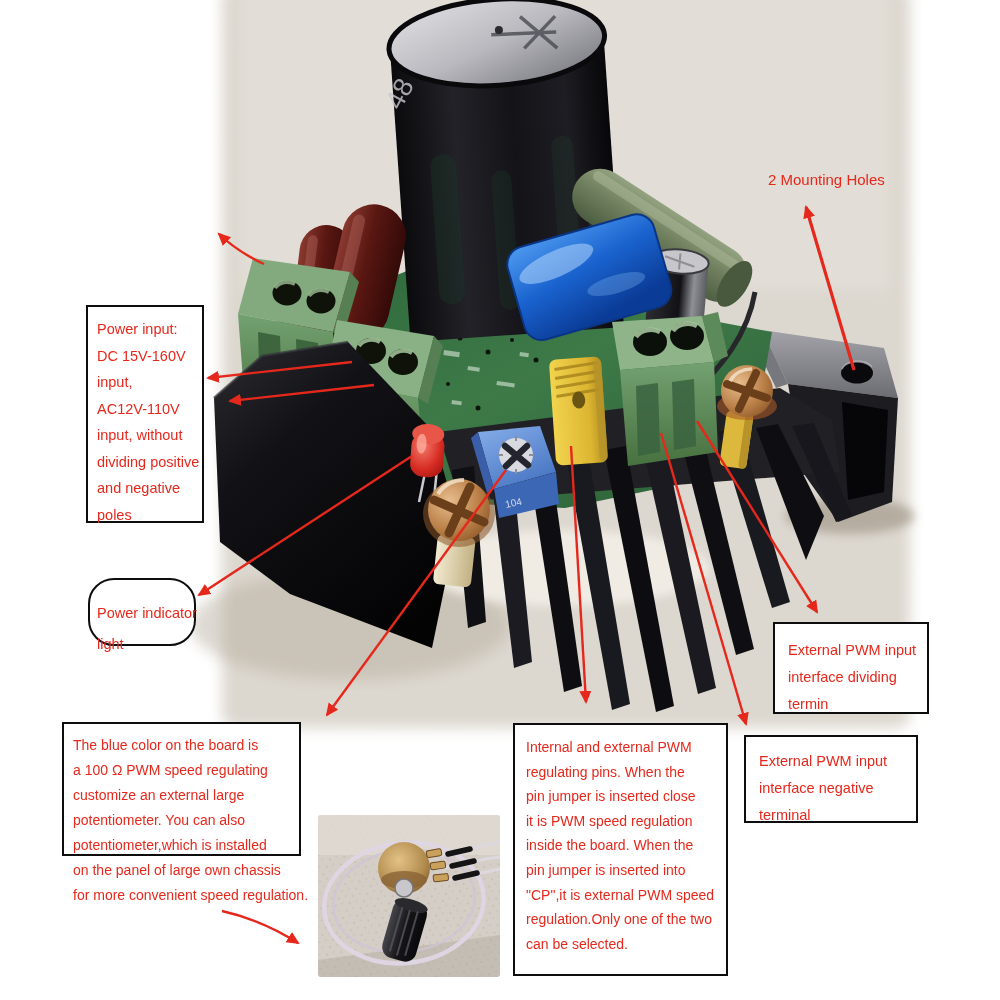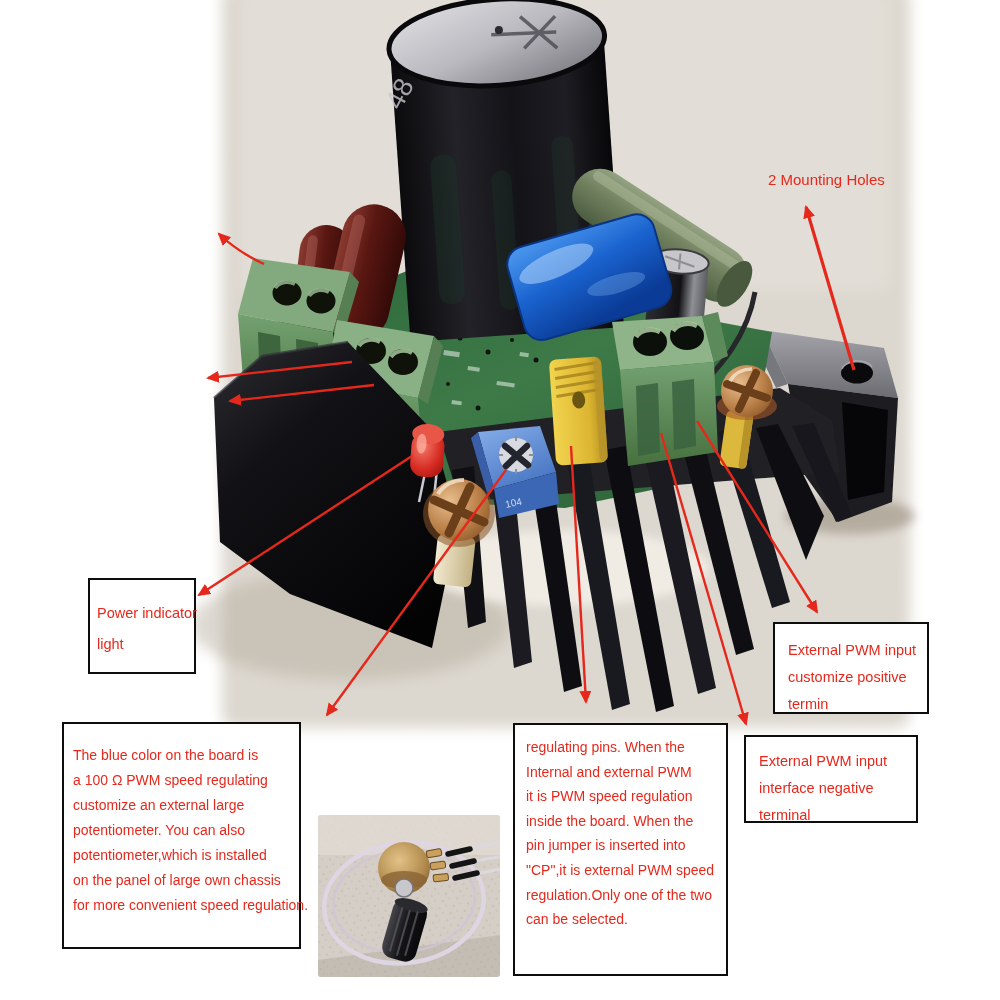--- a/index.html
+++ b/index.html
@@ -6,23 +6,23 @@
   #canvas{position:relative;width:1000px;height:1000px;background:#ffffff;overflow:hidden;
           font-family:"Liberation Sans", sans-serif;}
   #artwork{position:absolute;left:0;top:0;width:1000px;height:1000px;}
   .ann-box{position:absolute;box-sizing:border-box;background:#ffffff;border:2px solid #0d0d0d;
            color:#e6281c;}
   .ann-box .ln{white-space:nowrap;}
   .free-label{position:absolute;color:#e6281c;white-space:nowrap;}
   .free-label .ln{white-space:nowrap;}
   #box-power-input{left:86px;top:305px;width:118px;height:218px;padding:9px 6px 4px 9px;
                    font-size:14.5px;line-height:26.5px;}
-  #box-power-indicator{left:88px;top:578px;width:108px;height:96px;padding:18px 4px 4px 7px;
-                   font-size:14.5px;line-height:31px;}
-  #box-blue-pot{left:62px;top:722px;width:239px;height:227px;padding:19px 4px 4px 9px;
+  #box-power-indicator{left:88px;top:578px;width:108px;height:68px;padding:18px 4px 4px 7px;
+                   font-size:14.5px;line-height:31px;border-radius:26px;}
+  #box-blue-pot{left:62px;top:722px;width:239px;height:134px;padding:9px 4px 4px 9px;
                    font-size:14px;line-height:25px;}
   #box-pwm-pins{left:513px;top:723px;width:215px;height:253px;padding:10px 4px 4px 11px;
                    font-size:14px;line-height:24.6px;}
   #box-pwm-pos{left:773px;top:622px;width:156px;height:92px;padding:13px 4px 4px 13px;
                    font-size:14.5px;line-height:27px;}
   #box-pwm-neg{left:744px;top:735px;width:174px;height:88px;padding:11px 4px 4px 13px;
                    font-size:14.5px;line-height:27px;}
   #label-motor-port{left:95px;top:170px;font-size:15px;line-height:30px;}
   #label-mounting{left:760px;top:170px;font-size:15px;line-height:20px;margin-left:8px;}
 </style>
@@ -389,50 +389,61 @@
     <path d="M661,433 L746,724" marker-end="url(#ah)"></path>
     <path d="M697,421 L817,612" marker-end="url(#ah)"></path>
     <path d="M222,911 Q262,920 298,943" marker-end="url(#ah)"></path>
   </g>
 </svg>
 
   <div class="free-label" id="label-mounting">
     <div class="ln">2 Mounting Holes</div>
   </div>
 
+  <div class="ann-box" id="box-power-input">
+    <div class="ln">Power input:</div>
+    <div class="ln">DC 15V-160V</div>
+    <div class="ln">input,</div>
+    <div class="ln">AC12V-110V</div>
+    <div class="ln">input, without</div>
+    <div class="ln">dividing positive</div>
+    <div class="ln">and negative</div>
+    <div class="ln">poles</div>
+  </div>
 
   <div class="ann-box" id="box-power-indicator">
     <div class="ln">Power indicator</div>
     <div class="ln">light</div>
   </div>
 
   <div class="ann-box" id="box-blue-pot">
     <div class="ln">The blue color on the board is</div>
     <div class="ln">a 100 Ω PWM speed regulating</div>
     <div class="ln">customize an external large</div>
     <div class="ln">potentiometer. You can also</div>
     <div class="ln">potentiometer,which is installed</div>
     <div class="ln">on the panel of large own chassis</div>
     <div class="ln">for more convenient speed regulation.</div>
   </div>
 
   <div class="ann-box" id="box-pwm-pins">
+    <div class="ln">Internal and external PWM</div>
     <div class="ln">regulating pins. When the</div>
-    <div class="ln">Internal and external PWM</div>
+    <div class="ln">pin jumper is inserted close</div>
     <div class="ln">it is PWM speed regulation</div>
     <div class="ln">inside the board. When the</div>
     <div class="ln">pin jumper is inserted into</div>
     <div class="ln">"CP",it is external PWM speed</div>
     <div class="ln">regulation.Only one of the two</div>
     <div class="ln">can be selected.</div>
   </div>
 
   <div class="ann-box" id="box-pwm-pos">
     <div class="ln">External PWM input</div>
-    <div class="ln">customize positive</div>
+    <div class="ln">interface dividing</div>
     <div class="ln">termin</div>
   </div>
 
   <div class="ann-box" id="box-pwm-neg">
     <div class="ln">External PWM input</div>
     <div class="ln">interface negative</div>
     <div class="ln">terminal</div>
   </div>
 
 </div>

